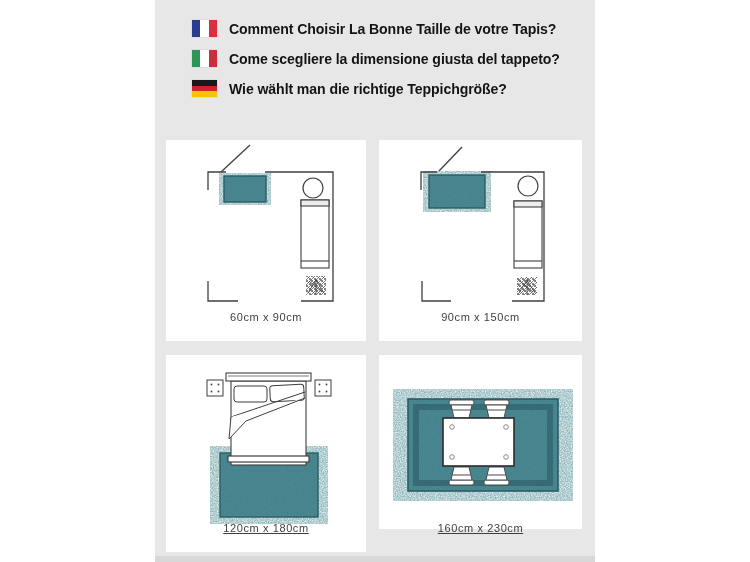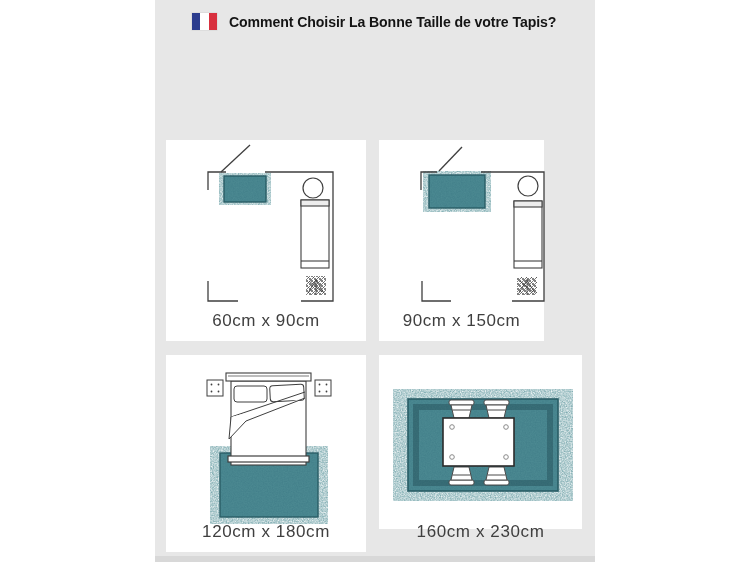--- a/index.html
+++ b/index.html
@@ -3,39 +3,39 @@
 <meta charset="utf-8">
 <style>
   html,body{margin:0;padding:0;background:#ffffff;}
   body{width:750px;height:562px;font-family:"Liberation Sans", sans-serif;}
   .canvas{position:relative;width:750px;height:562px;background:#ffffff;overflow:hidden;}
   .gray-area{position:absolute;left:155px;top:0;width:440px;height:562px;background:#e7e7e7;}
   .bottom-strip{position:absolute;left:155px;top:556px;width:440px;height:6px;background:#d8d8d8;}
 
   
   .header{position:absolute;left:192px;top:13px;}
-  .header-row{display:flex;height:30px;}
+  .header-row{display:flex;align-items:center;height:30px;}
   .flag{position:relative;width:25px;height:17px;flex:none;margin-right:12px;box-shadow:0 0 0 0.5px rgba(0,0,0,0.08);}
   .flag-fr{background:linear-gradient(to right,#2b3c8e 0 33.4%,#ffffff 33.4% 66.7%,#d8303e 66.7%);}
   .flag-es{background:linear-gradient(to bottom,#c8202f 0 25%,#f3c117 25% 75%,#c8202f 75%);}
   .flag-es .emblem{position:absolute;left:4px;top:5px;width:5px;height:7px;background:#9a5b23;border-radius:1px;box-shadow:0 0 0 0.5px #7a4316;}
   .flag-it{background:linear-gradient(to right,#2f9457 0 33.4%,#ffffff 33.4% 66.7%,#cc2e3d 66.7%);}
   .flag-de{background:linear-gradient(to bottom,#191919 0 33.4%,#cf2424 33.4% 66.7%,#f2c500 66.7%);}
   .header-text{display:inline-block;font-size:15px;font-weight:700;color:#141414;letter-spacing:-0.1px;transform:scaleX(0.94);transform-origin:left center;white-space:nowrap;}
 
   
   .panel{position:absolute;background:#ffffff;}
   .panel svg{position:absolute;left:0;top:0;}
   .p1{left:166px;top:140px;width:200px;height:201px;}
-  .p2{left:379px;top:140px;width:165px;height:201px;}
+  .p2{left:379px;top:140px;width:203px;height:201px;}
   .p3{left:166px;top:355px;width:200px;height:197px;}
   .p4{left:379px;top:355px;width:203px;height:174px;}
-  .panel-label{position:absolute;left:0;width:100%;text-align:center;font-size:17px;color:#3f3f3f;letter-spacing:0.6px;}
+  .panel-label{position:absolute;left:0;width:100%;text-align:center;font-size:11px;color:#3f3f3f;letter-spacing:0.6px;}
   .row1 .panel-label{top:171px;}
-  .row2 .panel-label{top:167px;}
+  .row2 .panel-label{top:167px;text-decoration:underline;}
 </style>
 </head>
 <body>
 
 <div class="canvas">
   <div class="gray-area"></div>
 
   <svg width="0" height="0" style="position:absolute" aria-hidden="true">
     <defs>
       <filter id="rough">
@@ -45,20 +45,28 @@
       <pattern id="scrib" patternUnits="userSpaceOnUse" width="5" height="5">
         <path d="M0,5 L5,0 M0,2 L2,0 M3,5 L5,3 M0,0 L5,5" stroke="#4a4a4a" stroke-width="0.7" fill="none"></path>
       </pattern>
     </defs>
   </svg>
 
   <div class="header">
     <div class="header-row">
       <span class="flag flag-fr"></span>
       <span class="header-text">Comment Choisir La Bonne Taille de votre Tapis?</span>
+    </div>
+    <div class="header-row">
+      <span class="flag flag-it"></span>
+      <span class="header-text">Come scegliere la dimensione giusta del tappeto?</span>
+    </div>
+    <div class="header-row">
+      <span class="flag flag-de"></span>
+      <span class="header-text">Wie wählt man die richtige Teppichgröße?</span>
     </div>
   </div>
 
   <div class="panel p1 row1">
     <svg viewBox="0 0 200 201" width="200" height="201">
       <g>
         <rect x="58" y="36" width="42" height="26" fill="#417e89"></rect>
         <rect x="58" y="36" width="42" height="26" filter="url(#rough)"></rect>
         <rect x="58" y="36" width="42" height="26" fill="none" stroke="#2a5d66" stroke-width="1.4"></rect>
       </g>

